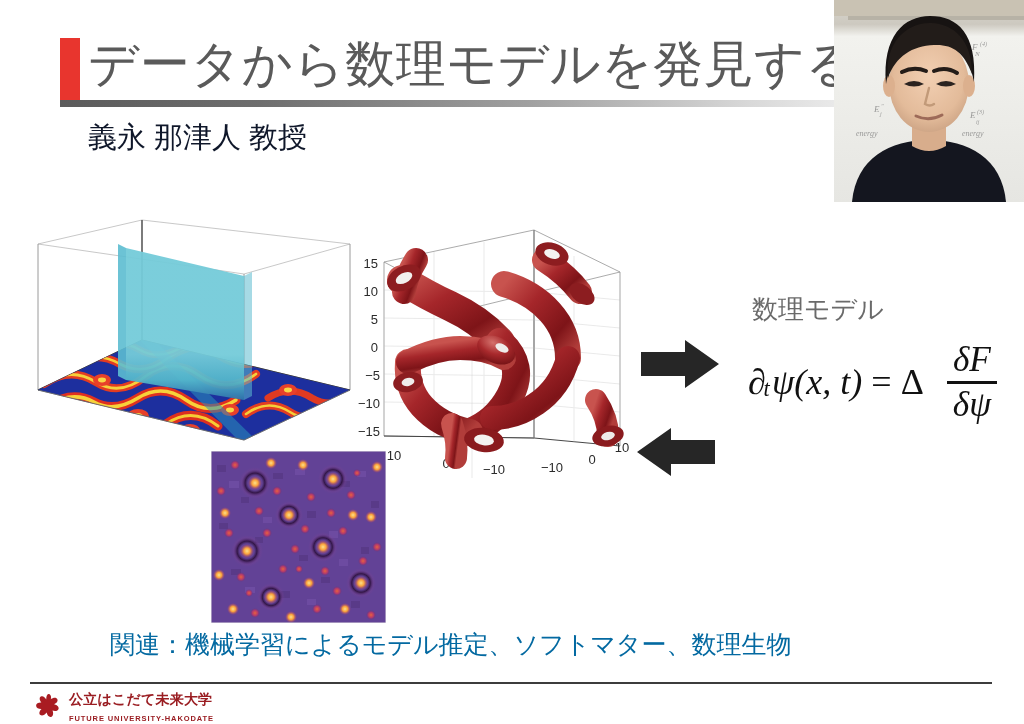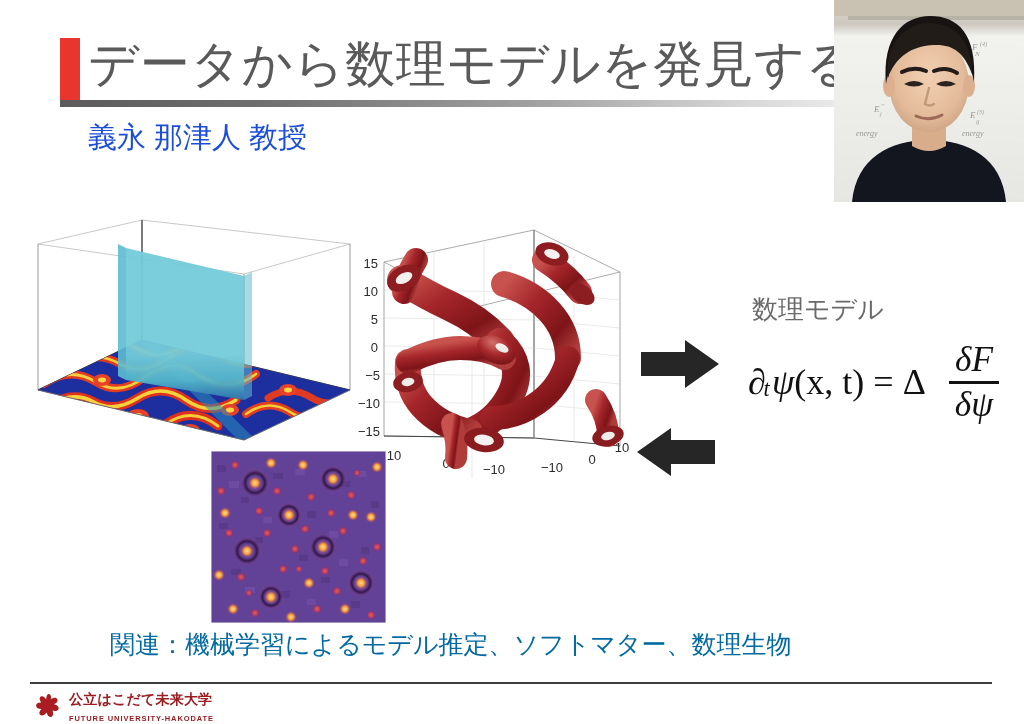--- a/index.html
+++ b/index.html
@@ -28,21 +28,21 @@
     font-weight: 400; letter-spacing: 0.5px;
   }
   .title-rule {
     position: absolute; left: 60px; top: 100px;
     width: 905px; height: 7px;
     background: linear-gradient(to right, #5b5b5b 0%, #6e6e6e 22%, #a0a0a0 52%, #d8d8d8 76%, #ffffff 98%);
   }
   .subtitle-text {
     position: absolute; left: 88px; top: 116px;
     font-size: 29px; line-height: 42px;
-    color: #1d4ed8; white-space: nowrap;
+    color: #0f172a; white-space: nowrap;
   }
 
   
   .section-caption {
     position: absolute; left: 255px; top: 175px;
     font-size: 27px; color: #6a6a6a; white-space: nowrap;
   }
   .model-caption {
     position: absolute; left: 752px; top: 292px;
     font-size: 26px; color: #6a6a6a; white-space: nowrap;
@@ -485,21 +485,21 @@
       <polygon points="78,12 34,12 34,0 0,24 34,48 34,36 78,36" fill="#262626"></polygon>
     </svg>
   </div>
 
   <div class="model-caption">数理モデル</div>
 
   <div class="equation">
     <span class="it">∂</span>
       <span class="sub">t</span>
       <span class="it">ψ</span>
-      <span class="bf" style="font-weight:400;">(x, t)</span>
+      <span class="bf" style="font-weight:400;font-style:italic">(x, t)</span>
     <span style="padding:0 9px" class="up">=</span>
     <span class="up">Δ</span>
     <span class="frac">
       <span class="num">δF</span>
       <span class="bar"></span>
       <span class="den">δψ</span>
     </span>
   </div>
 
   <div class="bottom-caption">関連：機械学習によるモデル推定、ソフトマター、数理生物</div>

